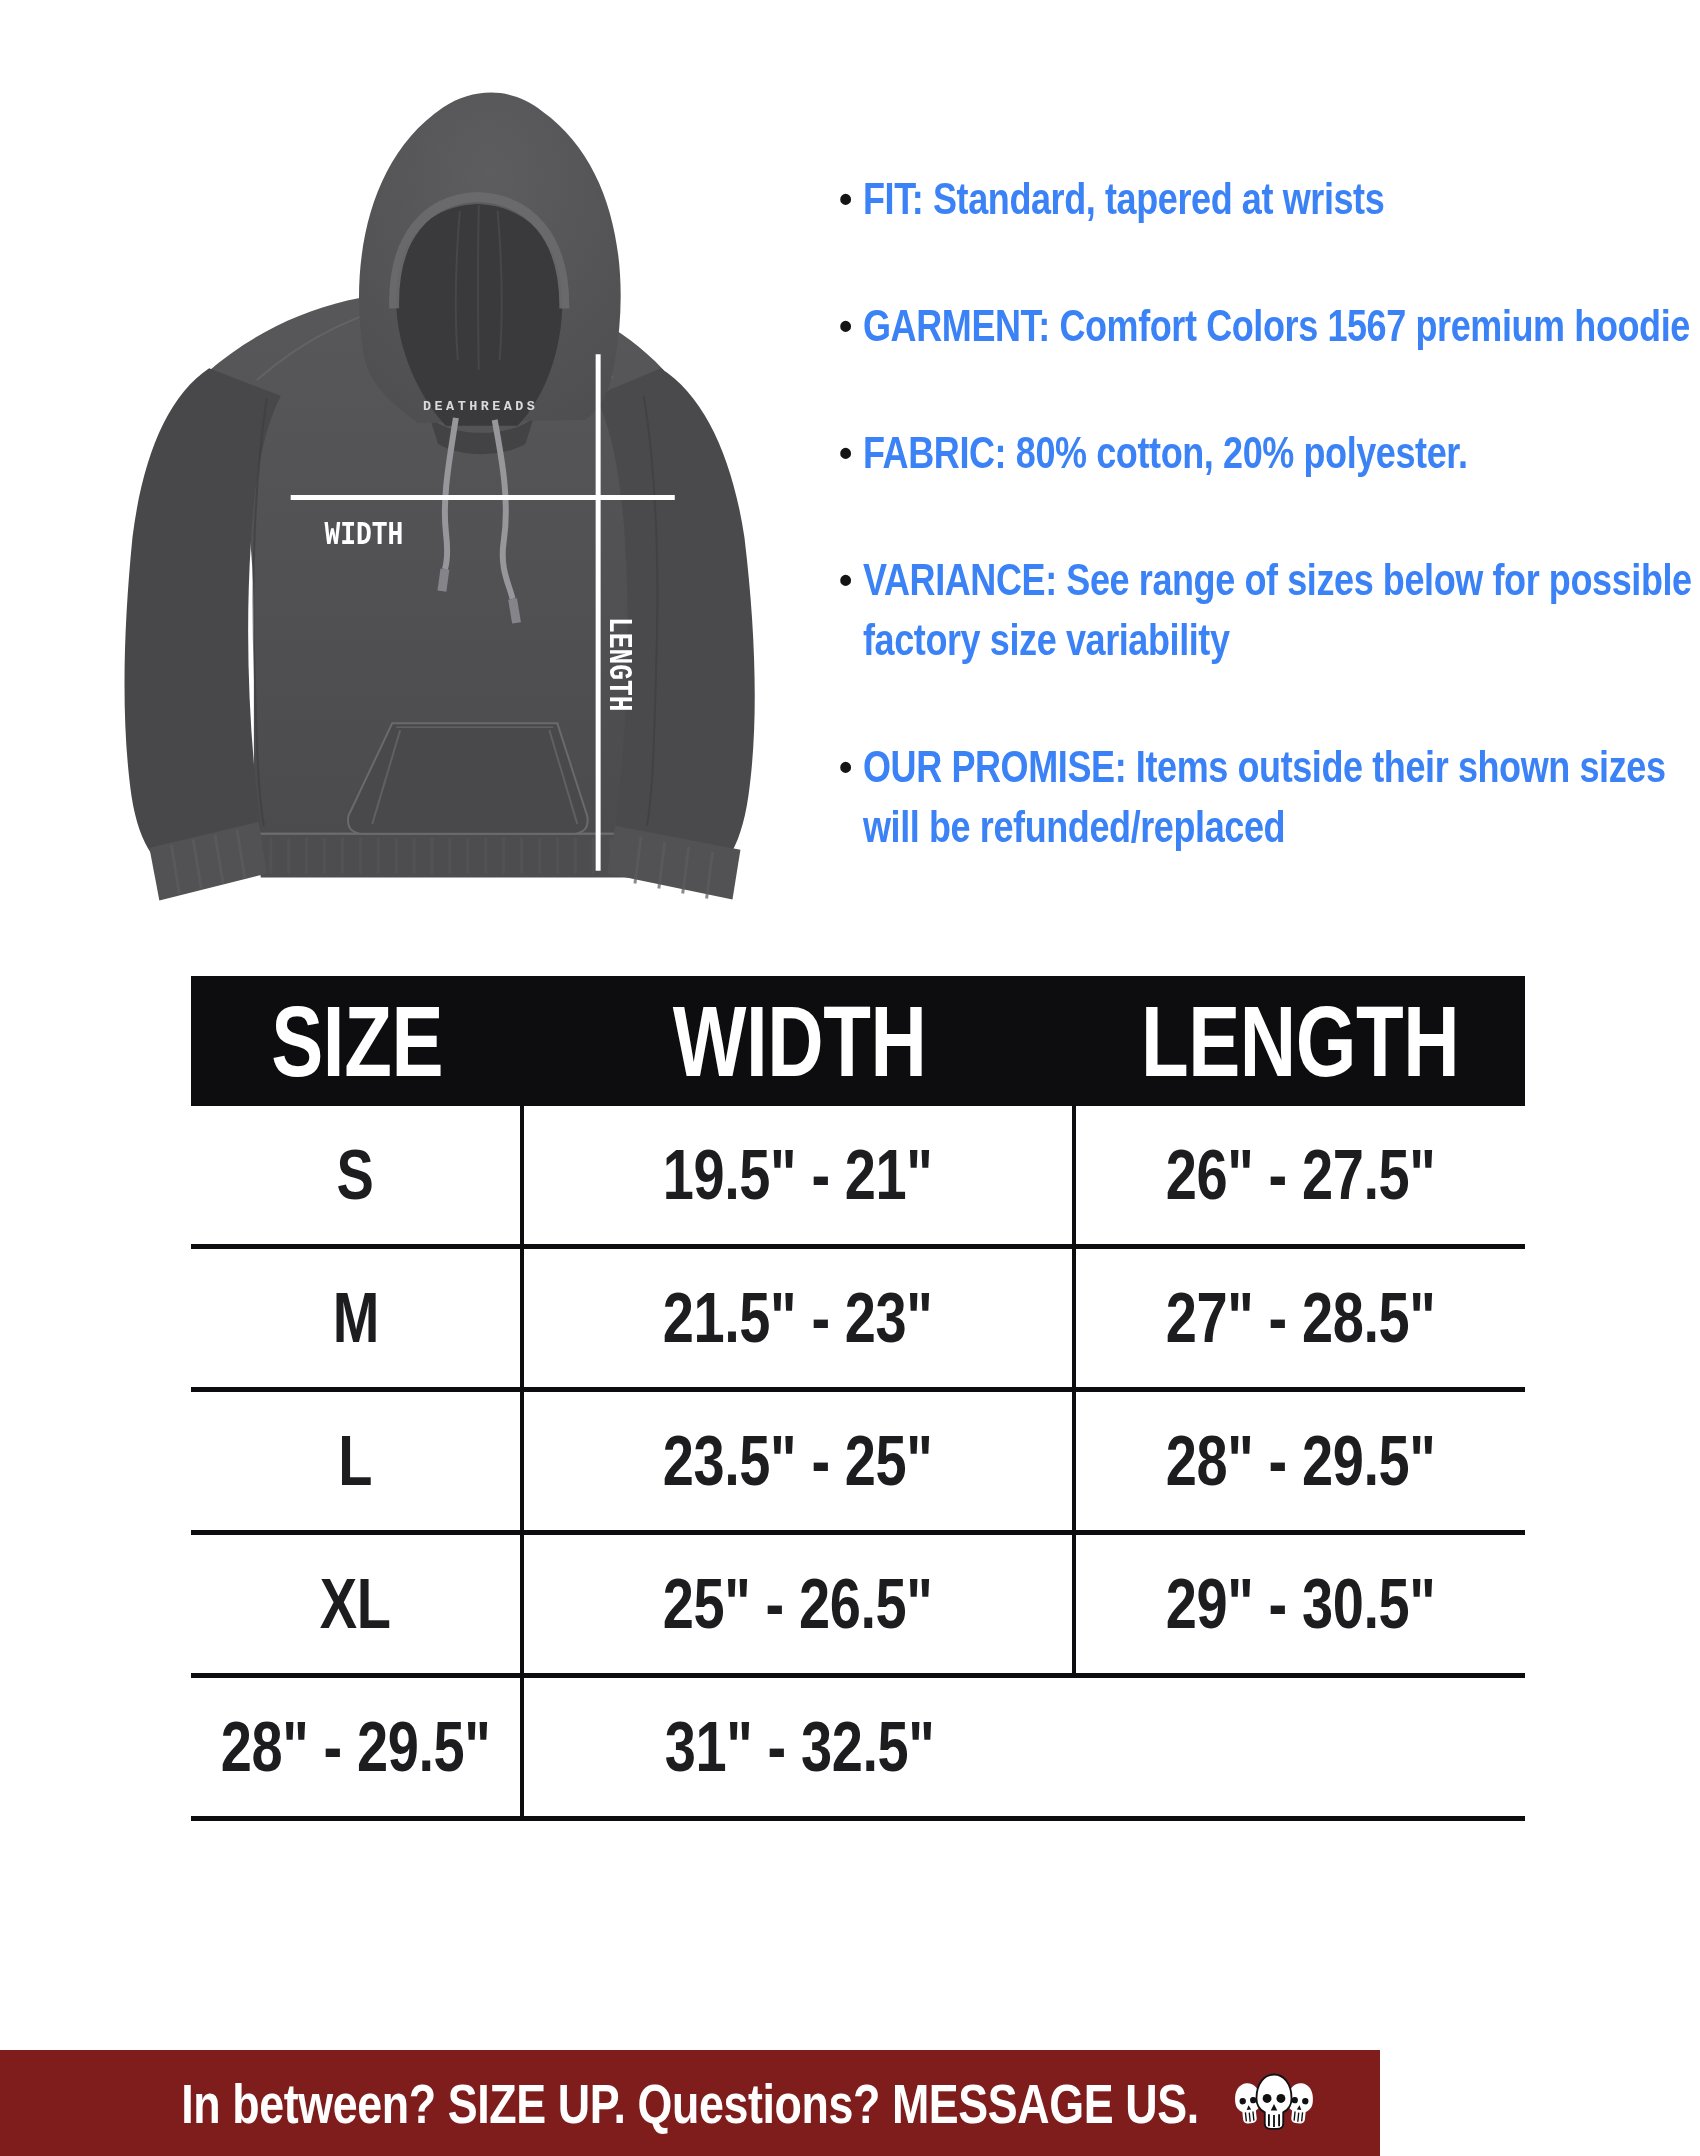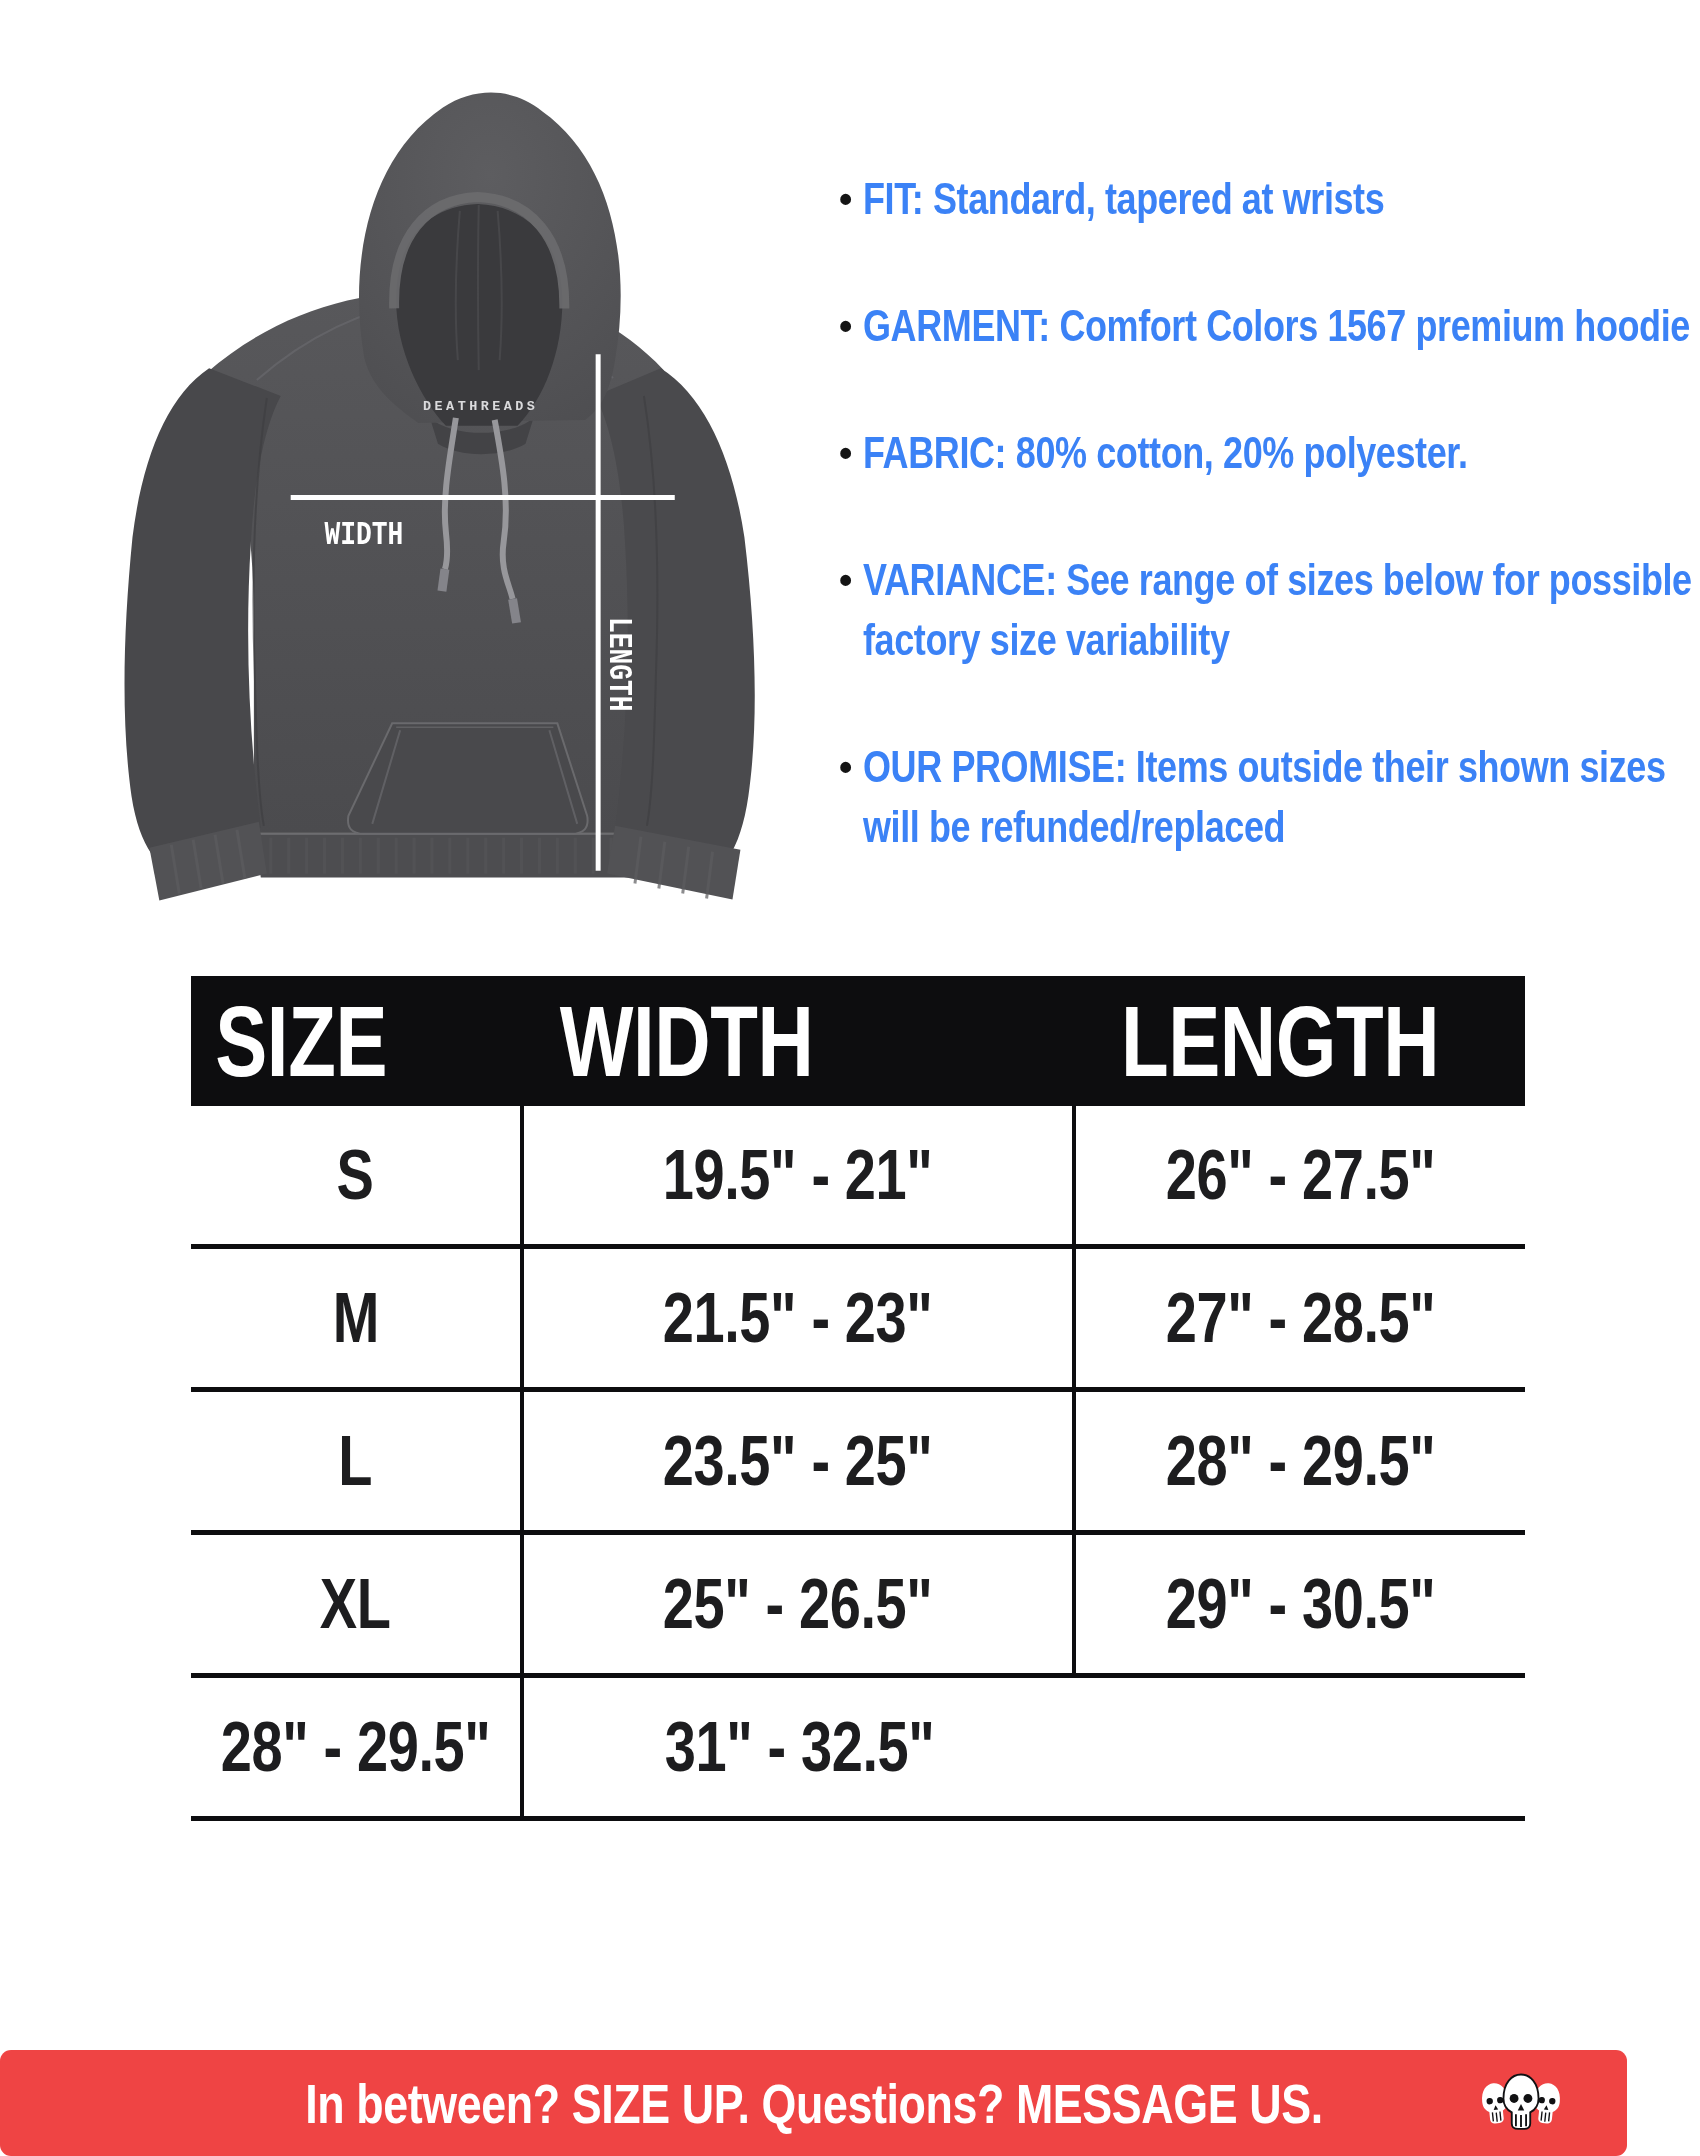--- a/index.html
+++ b/index.html
@@ -22,31 +22,31 @@
   .bullets{position:absolute;left:839px;top:169px;width:836px;}
   .bullet{display:flex;align-items:flex-start;margin-bottom:67px;}
   .bullet .dot{flex:0 0 24px;font-size:38px;line-height:60px;color:#141414;font-weight:700;}
   .bullet .blines{color:#3b82f6;}
   .bline{display:block;font-size:45px;line-height:60px;font-weight:700;}
   .bline .cond{transform:scaleX(0.8);}
 
   
   .size-table{position:absolute;left:191px;top:976px;width:1334px;}
   .thead{display:grid;grid-template-columns:333px 552px 449px;height:130px;background:#0d0d0f;}
-  .th{display:flex;align-items:center;justify-content:flex-start;color:#ffffff;
+  .th{display:flex;align-items:center;justify-content:center;color:#ffffff;
       font-size:100px;font-weight:700;}
   .th .cond{transform:scaleX(0.78);}
   .tr{display:grid;grid-template-columns:333px 552px 449px;height:143px;
       border-bottom:5px solid #0d0d0f;box-sizing:border-box;}
   .td{display:flex;align-items:center;justify-content:center;
       font-size:70px;font-weight:700;color:#1d1d1f;}
   .td-size,.td-width{border-right:4px solid #0d0d0f;}
 
   
-  .footer{position:absolute;left:0;top:2050px;width:1627px;height:106px;background:#ef4444;border-radius:11px;}
+  .footer{position:absolute;left:0;top:2050px;width:1380px;height:106px;background:#7f1d1d;}
   .footer-text{position:absolute;left:0;right:0;top:0;height:106px;
       display:flex;align-items:center;justify-content:center;
       color:#ffffff;font-size:56px;font-weight:700;}
   .skulls{position:absolute;right:58px;top:12px;width:96px;height:84px;}
 </style>
 </head>
 <body>
 
 <div class="page">
 

